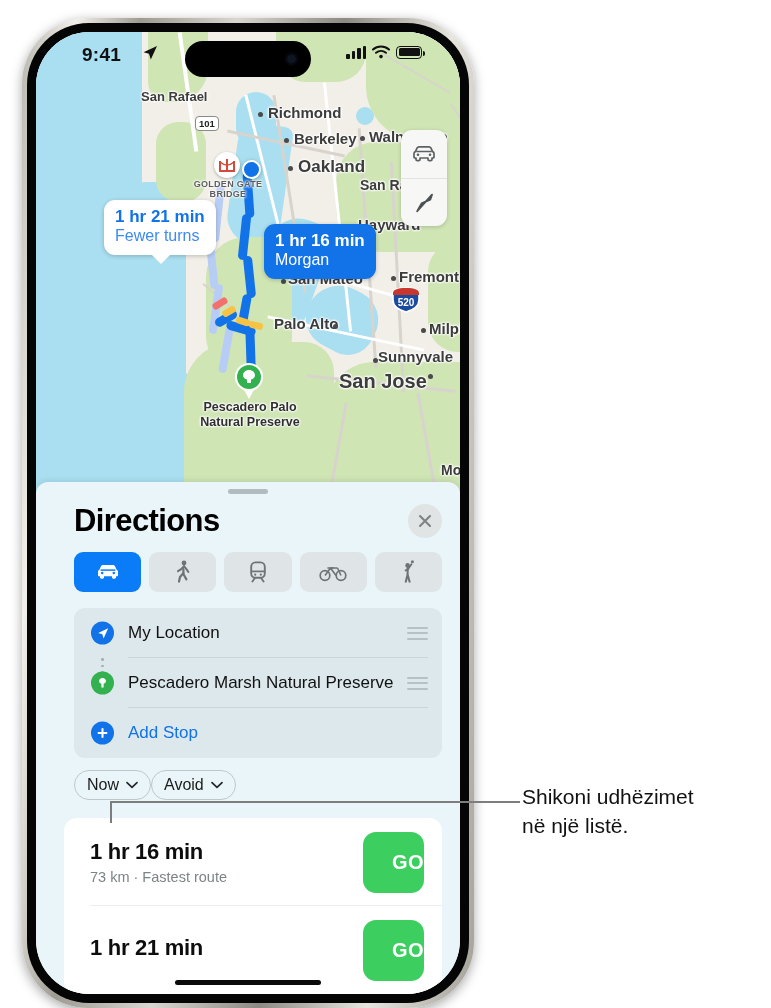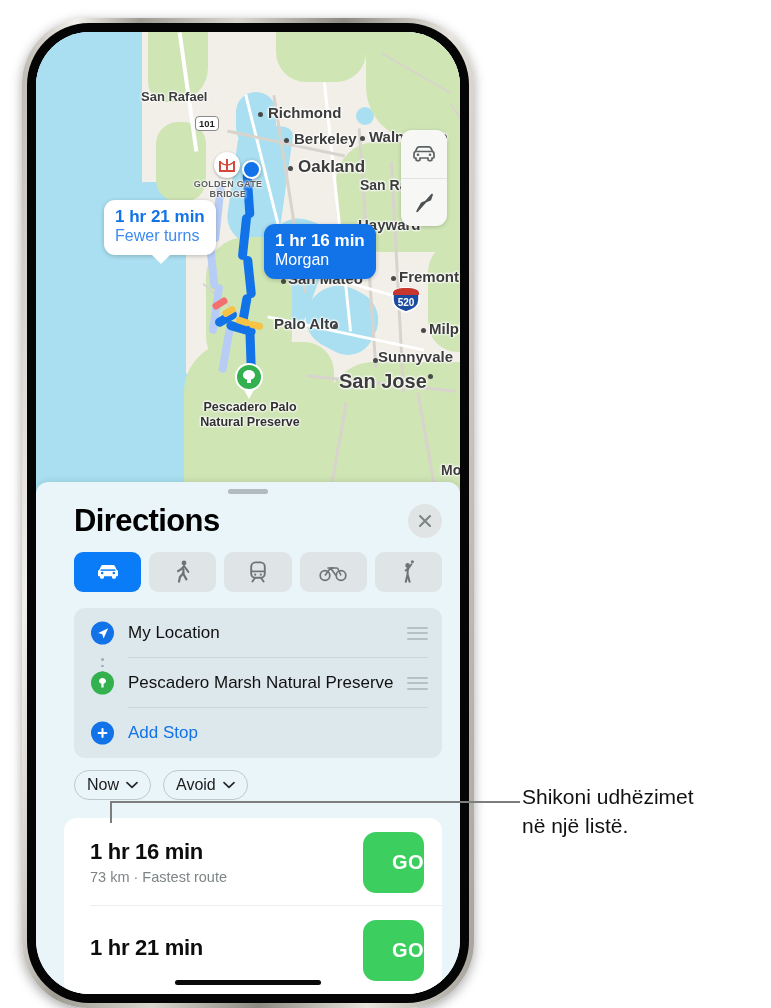--- a/index.html
+++ b/index.html
@@ -234,21 +234,21 @@
   }
   .reorder i { display:block; height:2px; background:#b4c2c7; border-radius:1px; }
   .dots {
     position:absolute; left:27px; width:3px;
     display:flex; flex-direction:column; align-items:center; gap:4px;
   }
   .dots i { display:block; width:3px; height:3px; border-radius:50%; background:#9fb0b6; }
 
   #filters {
     position:absolute; left:38px; top:288px;
-    display:flex; gap:12px;
+    display:flex; gap:0;
   }
   .filter-chip {
     height:30px; padding:0 12px; border-radius:15px;
     border:1px solid #bdc8cc; background:transparent;
     display:flex; align-items:center; gap:7px;
     font-size:16px; color:#1b1b1b;
   }
 
   #routes {
     position:absolute; left:28px; right:18px; top:336px; bottom:0;
@@ -443,20 +443,47 @@
             <circle cx="19" cy="9.8" r="1.3" fill="#5c6163"></circle>
           </svg>
         </div>
         <div class="map-ctl" id="map-ctl-locate">
           <svg width="24" height="24" viewBox="0 0 24 24">
             <path d="M20 3.6 L5.2 20.2 L9.6 12.4 L18.2 8.6 Z" fill="none" stroke="#4c5153" stroke-width="1.9" stroke-linejoin="round"></path>
           </svg>
         </div>
       </div>
 
+      <div id="statusbar">
+        <div id="clock">9:41</div>
+        <div id="loc-arrow">
+          <svg width="18" height="18" viewBox="0 0 18 18">
+            <path d="M16 2 L2.5 8.2 L8 9.8 L9.8 15.5 Z" fill="#111"></path>
+          </svg>
+        </div>
+        <div id="dynamic-island">
+          <div id="di-cam"></div>
+        </div>
+        <div id="status-right">
+          <div class="bars">
+            <i style="height:5px"></i>
+                <i style="height:8px"></i>
+                <i style="height:11px"></i>
+                <i style="height:13px"></i>
+          </div>
+          <svg width="18" height="14" viewBox="0 0 18 14">
+            <path d="M1 4.5 A12 12 0 0 1 17 4.5" stroke="#111" stroke-width="2" fill="none" stroke-linecap="round"></path>
+            <path d="M4 7.8 A8 8 0 0 1 14 7.8" stroke="#111" stroke-width="2" fill="none" stroke-linecap="round"></path>
+            <circle cx="9" cy="11.6" r="1.8" fill="#111"></circle>
+          </svg>
+          <div id="battery">
+                <i></i>
+              </div>
+        </div>
+      </div>
     </div>
 
     <div id="sheet">
       <div id="grabber"></div>
 
       <div id="sheet-title">Directions</div>
 
       <div id="close-btn">
         <svg width="16" height="16" viewBox="0 0 16 16">
           <path d="M3 3 L13 13 M13 3 L3 13" stroke="#7e8486" stroke-width="2.1" stroke-linecap="round"></path>

